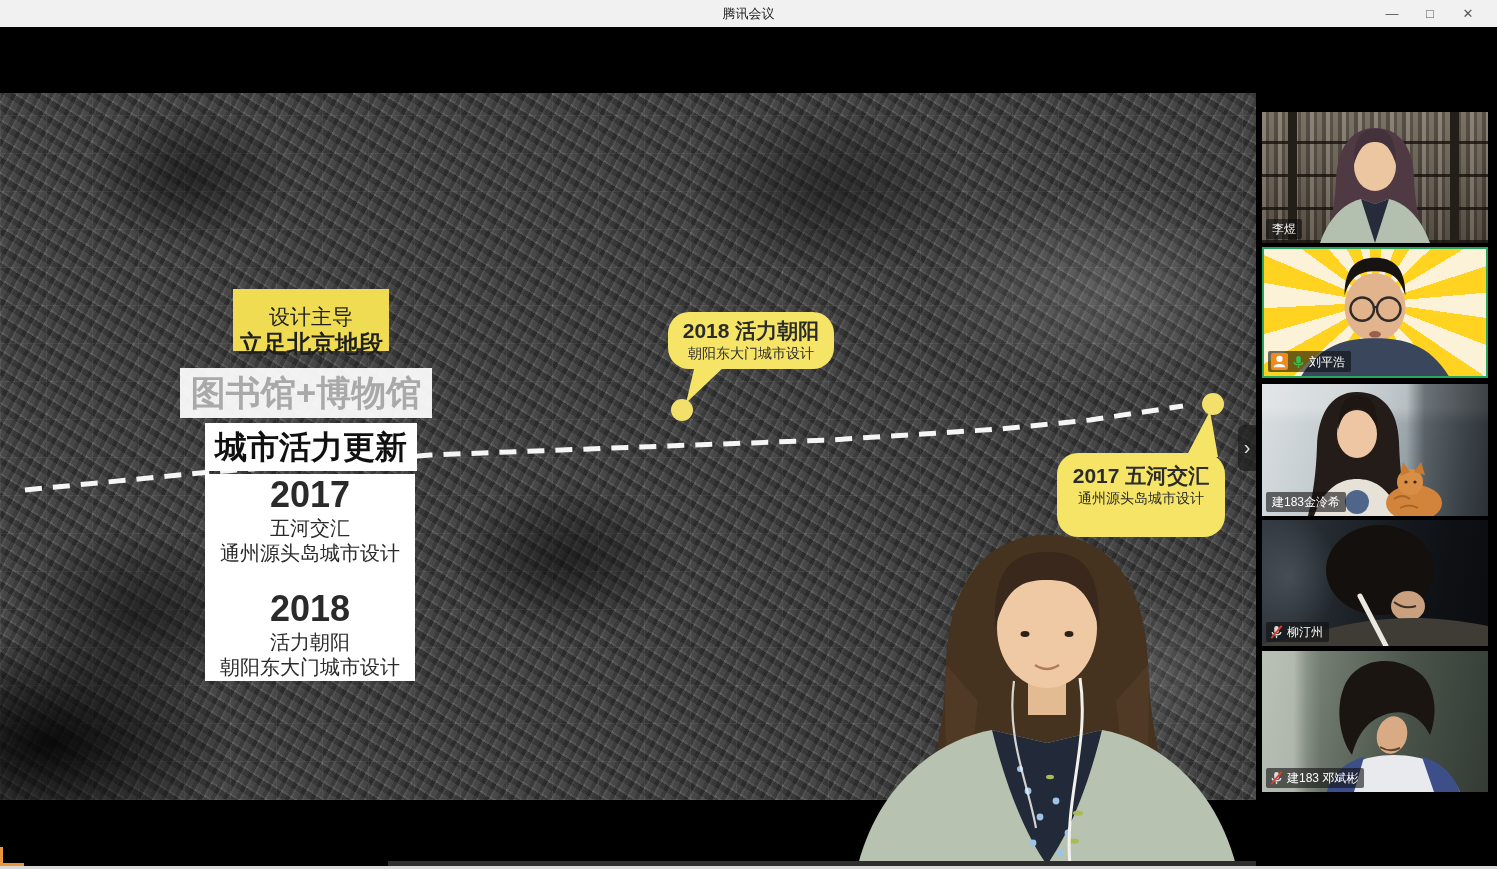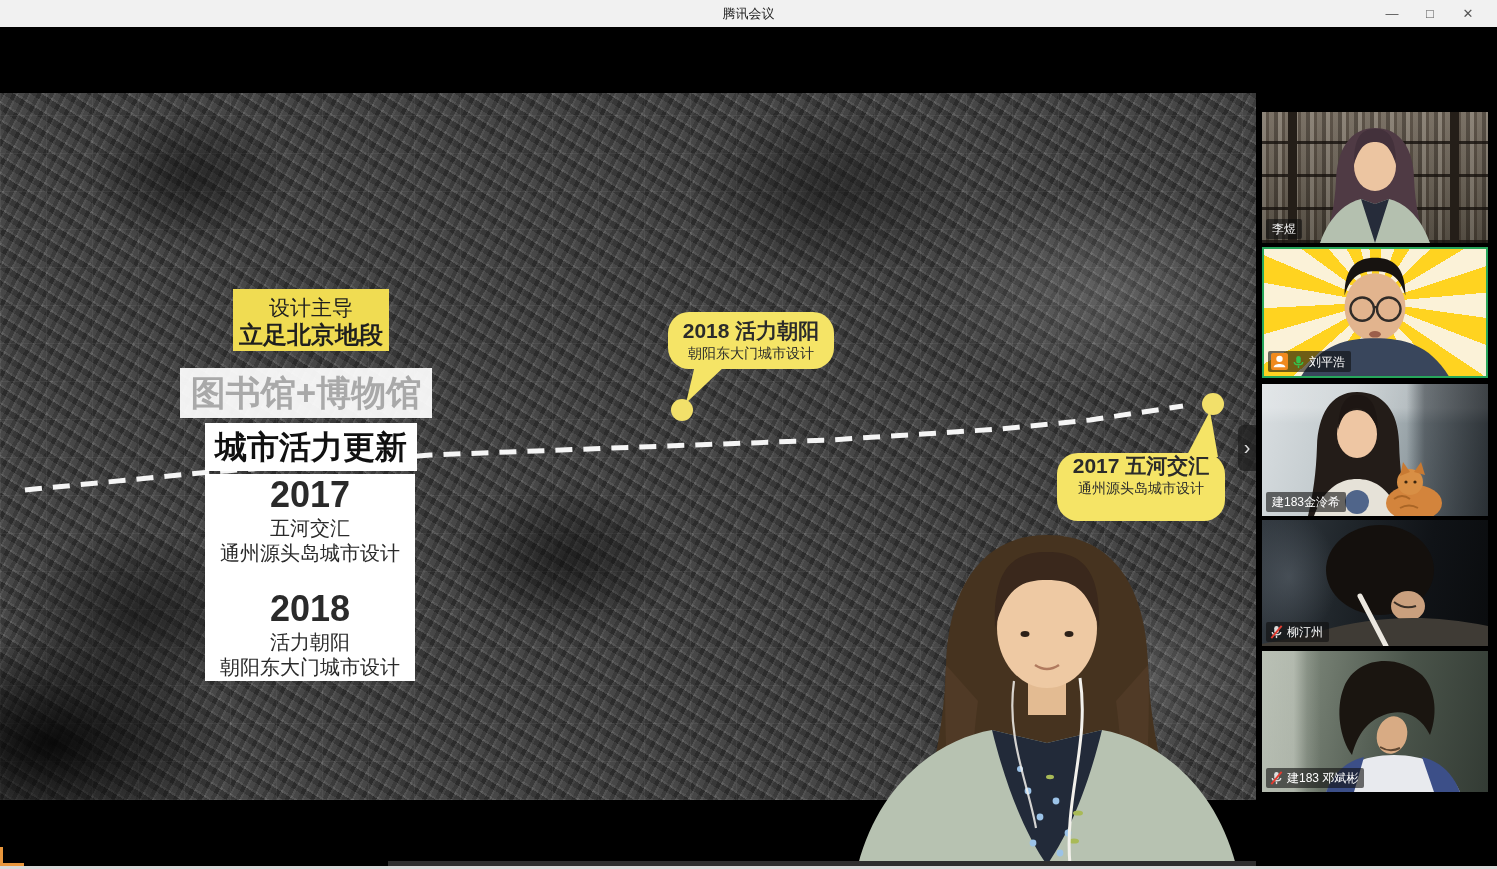--- a/index.html
+++ b/index.html
@@ -28,37 +28,37 @@
       radial-gradient(ellipse 240px 150px at 92% 82%, rgba(220,220,220,.12), transparent 60%),
       repeating-linear-gradient(0deg, rgba(255,255,255,.05) 0 1px, transparent 1px 38px),
       repeating-linear-gradient(90deg, rgba(255,255,255,.05) 0 1px, transparent 1px 46px),
       repeating-linear-gradient(32deg, rgba(0,0,0,.22) 0 6px, rgba(255,255,255,.07) 6px 8px, rgba(70,70,70,.25) 8px 15px),
       repeating-linear-gradient(118deg, rgba(15,15,15,.28) 0 4px, rgba(210,210,210,.10) 4px 6px, transparent 6px 11px);
   }
   .route-svg{position:absolute;left:0;top:0;width:1256px;height:707px;z-index:2;}
 
   
   .tag-yellow{position:absolute;left:233px;top:196px;width:156px;height:62px;background:#f0dc52;
-      color:#1f1f1f;text-align:center;padding-top:5px;box-sizing:border-box;z-index:4;}
+      color:#1f1f1f;text-align:center;padding-top:14px;box-sizing:border-box;z-index:4;}
   .tag-yellow .l1{font-size:21px;line-height:27px;}
   .tag-yellow .l2{font-size:24px;line-height:28px;font-weight:bold;}
   .tag-lib{position:absolute;left:180px;top:275px;width:252px;height:50px;background:rgba(255,255,255,.93);
       color:#a9a9a9;font-size:35px;font-weight:bold;text-align:center;line-height:50px;z-index:4;}
   .tag-renewal{position:absolute;left:205px;top:330px;width:212px;height:48px;background:#fff;
       color:#101010;font-size:32px;font-weight:bold;text-align:center;line-height:48px;z-index:4;}
   .projects{position:absolute;left:205px;top:381px;width:210px;height:207px;background:#fff;
       color:#2a2a2a;text-align:center;padding-top:0;box-sizing:border-box;z-index:4;}
   .projects .year{font-size:36px;font-weight:600;line-height:42px;}
   .projects .pline{font-size:20px;line-height:25px;}
   .projects .gap{margin-top:22px;}
 
   .callout{position:absolute;background:#f5e466;border-radius:21px;text-align:center;
       color:#2b2b2b;box-sizing:border-box;z-index:4;}
   .c2018{left:668px;top:219px;width:166px;height:57px;padding-top:6px;}
-  .c2017{left:1057px;top:360px;width:168px;height:68px;}
+  .c2017{left:1057px;top:360px;width:168px;height:84px;padding-top:10px;}
   .callout .ct{font-size:21px;font-weight:600;line-height:26px;}
   .callout .cs{font-size:14px;line-height:19px;}
 
   
   .presenter{position:absolute;left:828px;top:506px;width:424px;height:332px;z-index:6;}
 
   
   .orange-corner{position:absolute;left:0;top:820px;width:24px;height:19px;
       border-left:3px solid #e8963c;border-bottom:3px solid #e8963c;box-sizing:border-box;z-index:7;}
   .bottom-strip{position:absolute;left:388px;top:834px;width:868px;height:6px;background:#2e2e2e;z-index:7;}

